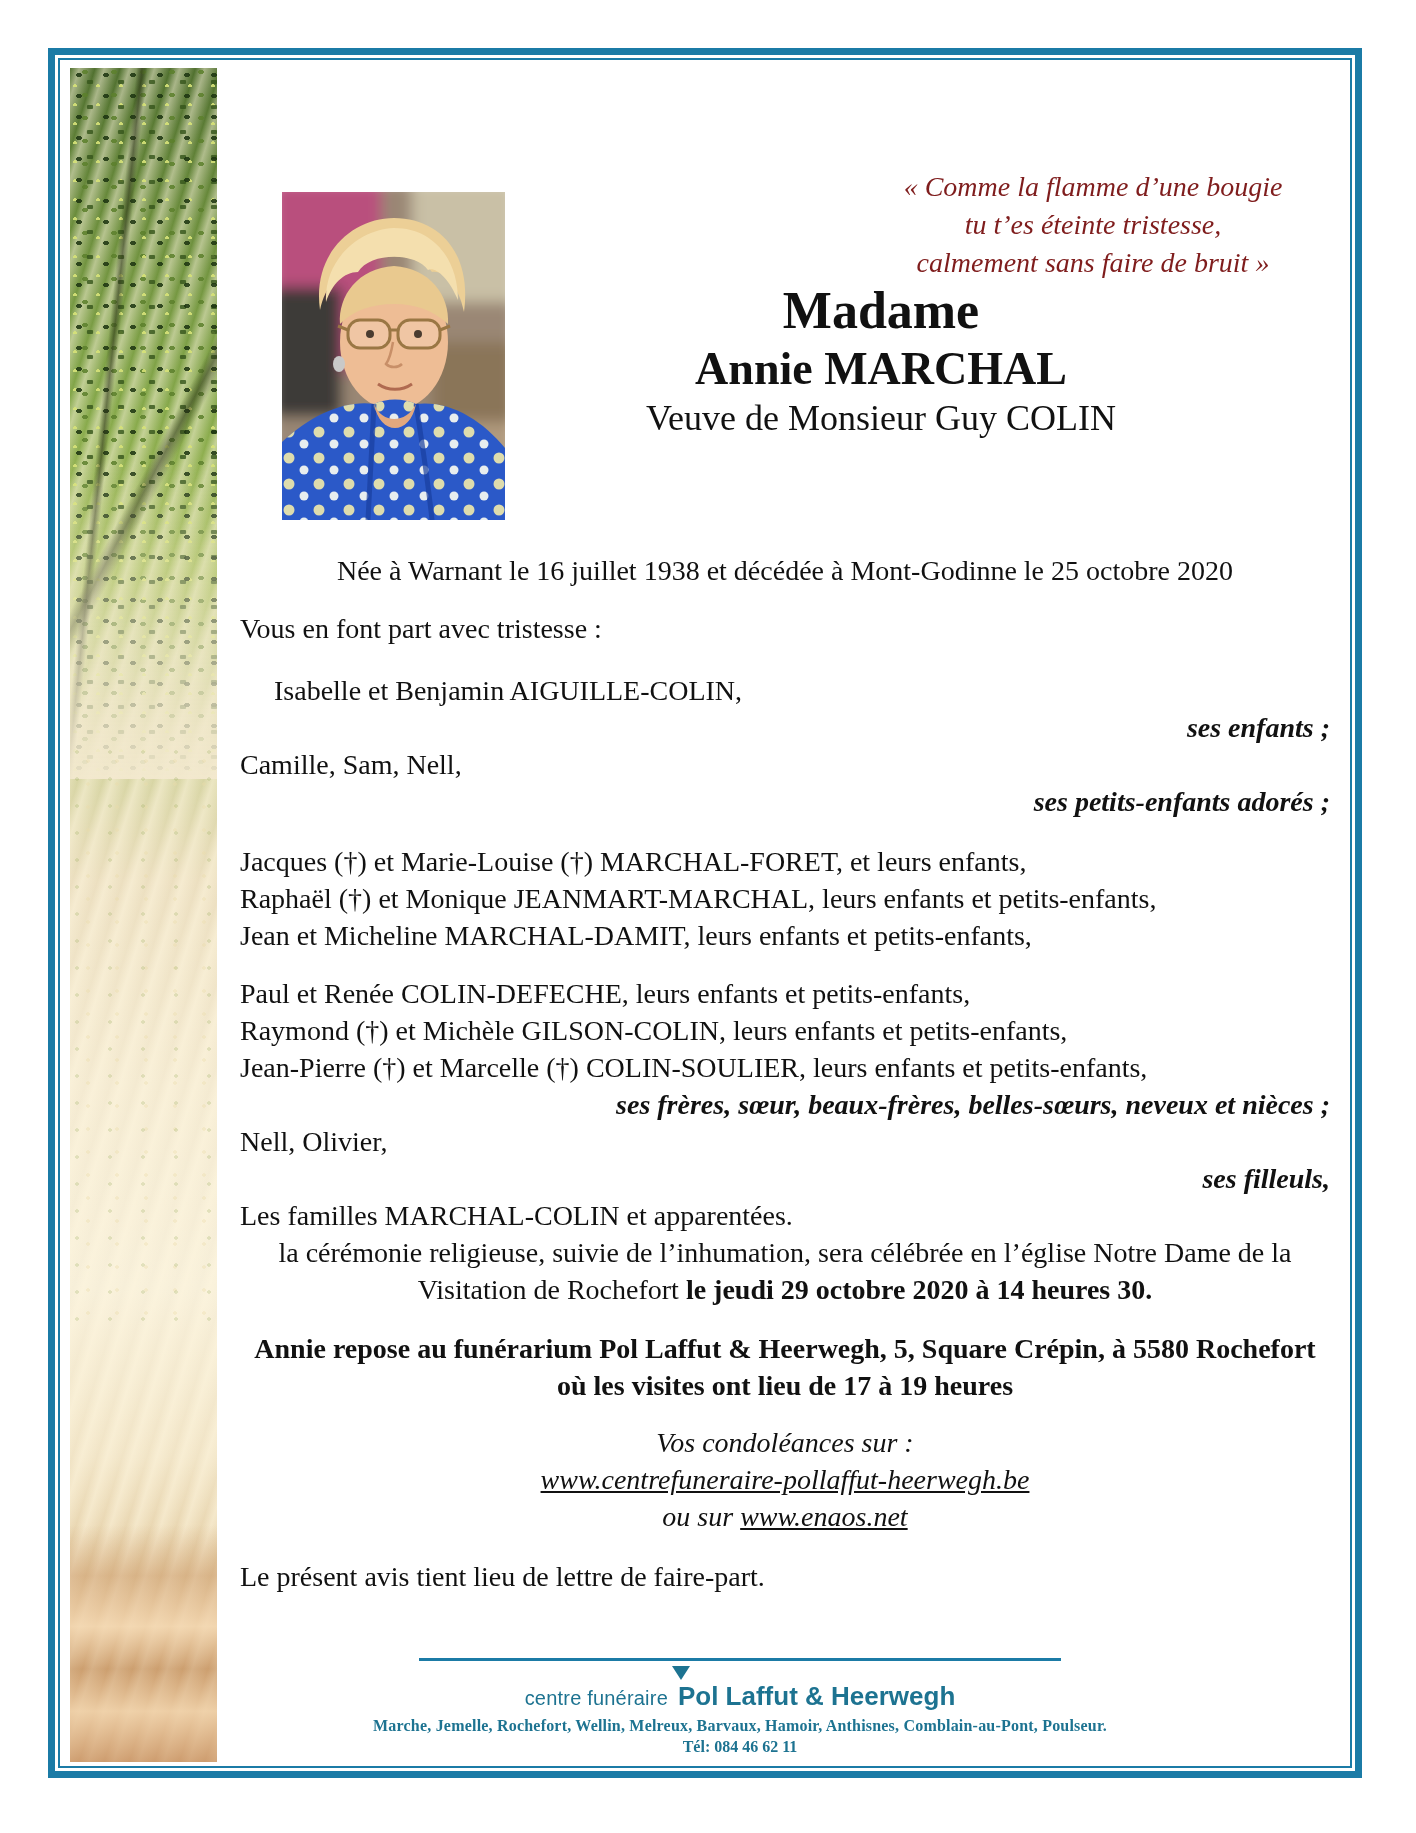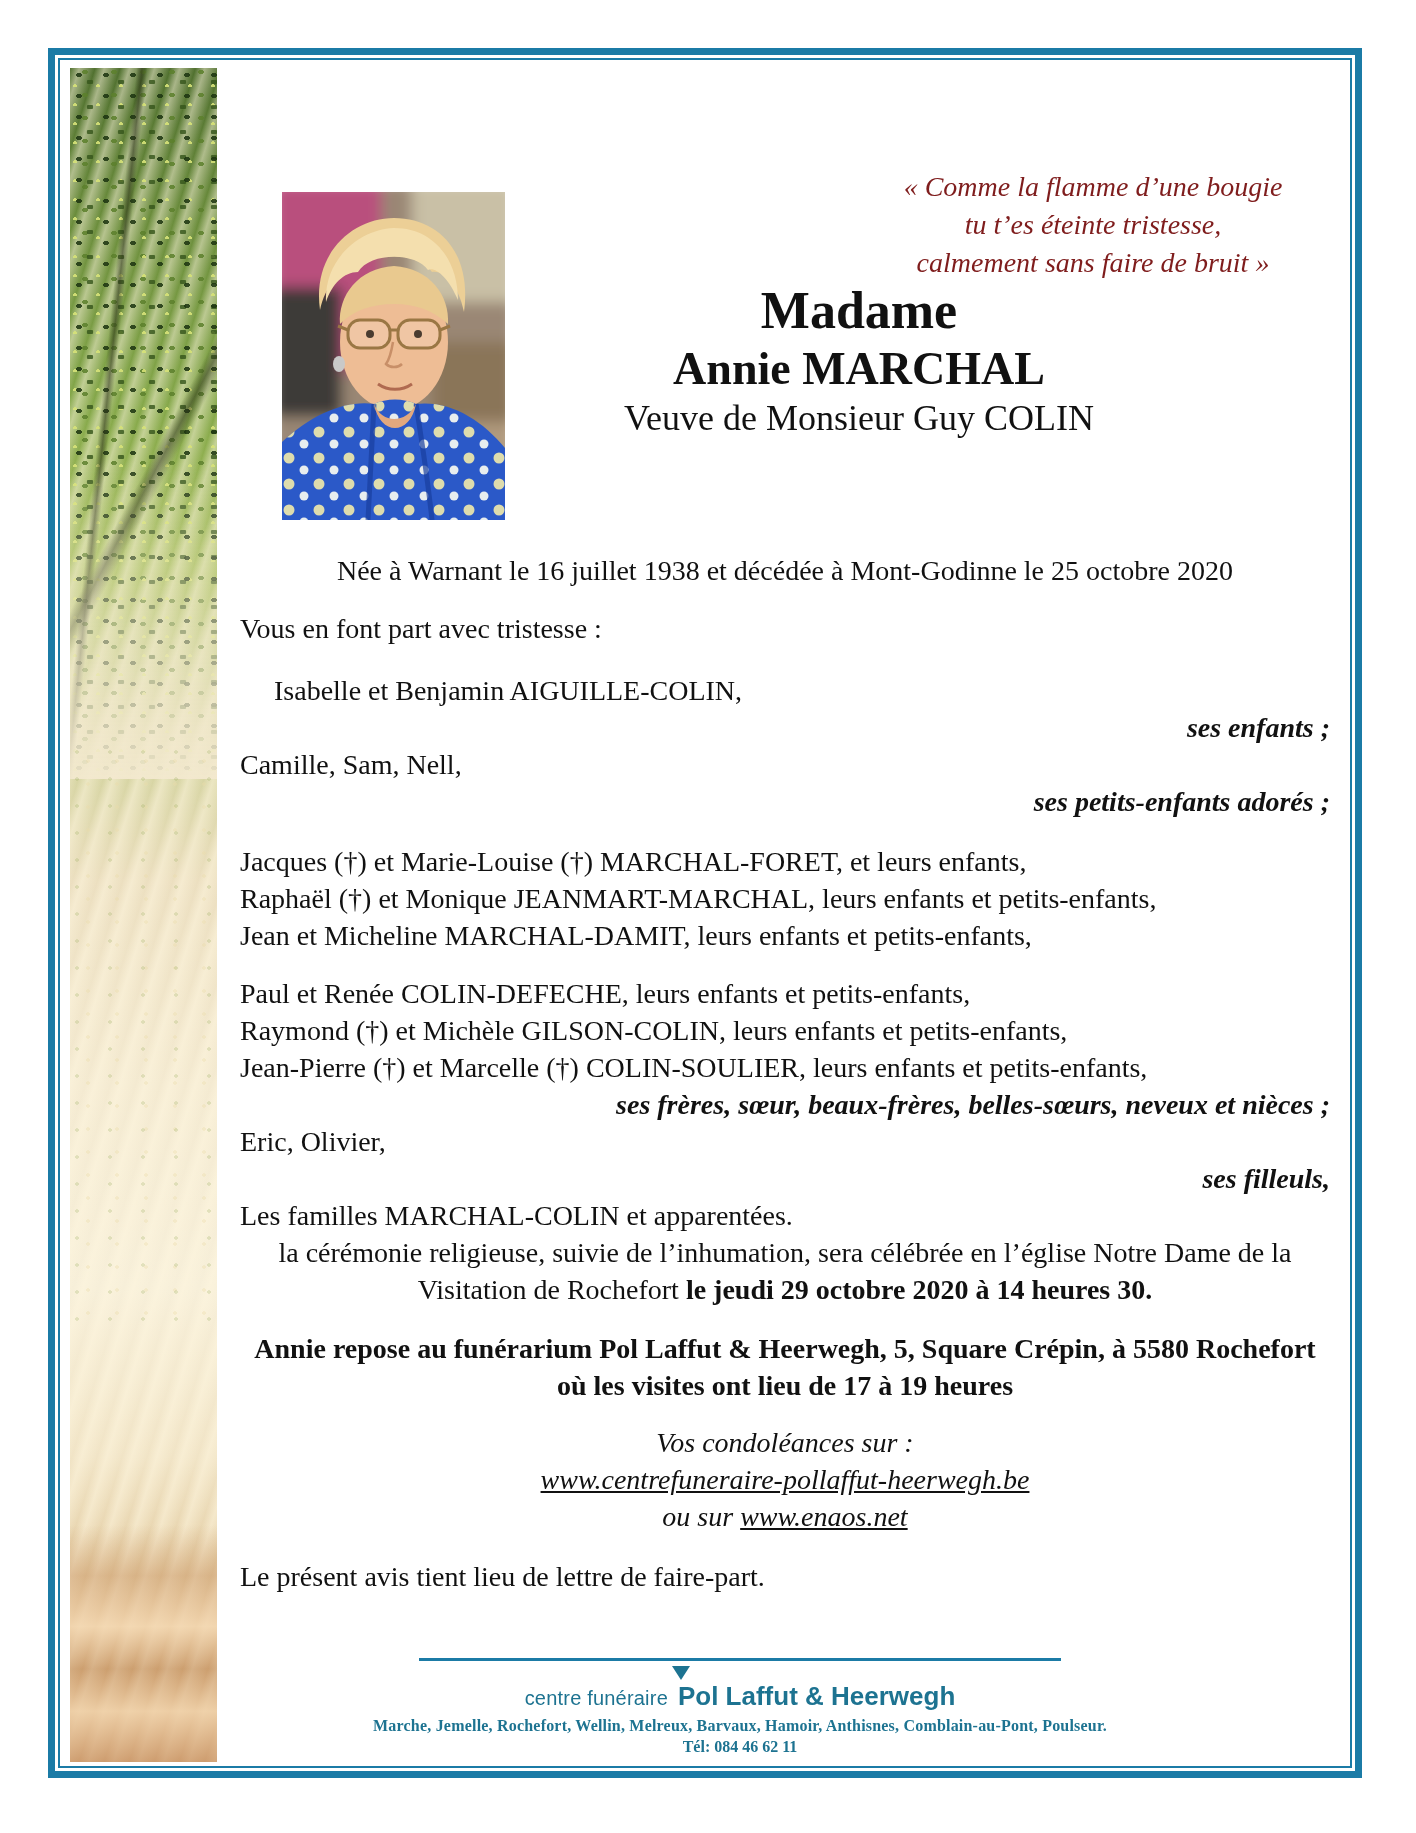--- a/index.html
+++ b/index.html
@@ -57,21 +57,21 @@
 
   
   .quote {
     position:absolute; left:856px; top:168px; width:474px;
     font-style:italic; font-size:28px; line-height:38px; text-align:center;
     color:#7f1d1d;
   }
 
   
   .title-block {
-    position:absolute; left:410px; top:280px; width:898px; text-align:center;
+    position:absolute; left:432px; top:280px; width:898px; text-align:center;
   }
   .title-salutation { font-size:52px; font-weight:bold; line-height:62px; }
   .title-name       { font-size:46px; font-weight:bold; line-height:54px; }
   .title-subtitle   { font-size:36px; line-height:44px; }
 
   
   .body-col {
     position:absolute; left:240px; top:552px; width:1090px;
     font-size:28px; line-height:37px;
   }
@@ -195,21 +195,21 @@
   <div class="line label">ses petits-enfants adorés ;</div>
 
   <div class="line mt23">Jacques (†) et Marie-Louise (†) MARCHAL-FORET, et leurs enfants,</div>
   <div class="line">Raphaël (†) et Monique JEANMART-MARCHAL, leurs enfants et petits-enfants,</div>
   <div class="line">Jean et Micheline MARCHAL-DAMIT, leurs enfants et petits-enfants,</div>
 
   <div class="line mt21">Paul et Renée COLIN-DEFECHE, leurs enfants et petits-enfants,</div>
   <div class="line">Raymond (†) et Michèle GILSON-COLIN, leurs enfants et petits-enfants,</div>
   <div class="line">Jean-Pierre (†) et Marcelle (†) COLIN-SOULIER, leurs enfants et petits-enfants,</div>
   <div class="line label">ses frères, sœur, beaux-frères, belles-sœurs, neveux et nièces ;</div>
-  <div class="line">Eric, Olivier,</div>
+  <div class="line">Nell, Olivier,</div>
   <div class="line label">ses filleuls,</div>
   <div class="line">Les familles MARCHAL-COLIN et apparentées.</div>
 
   <div class="line t-center">la cérémonie religieuse, suivie de l’inhumation, sera célébrée en l’église Notre Dame de la</div>
   <div class="line t-center"><span>Visitation de Rochefort </span><span class="bold">le jeudi 29 octobre 2020 à 14 heures 30.</span></div>
 
   <div class="line t-center bold mt22">Annie repose au funérarium Pol Laffut &amp; Heerwegh, 5, Square Crépin, à 5580 Rochefort</div>
   <div class="line t-center bold">où les visites ont lieu de 17 à 19 heures</div>
 
   <div class="line t-center italic mt20">Vos condoléances sur :</div>

